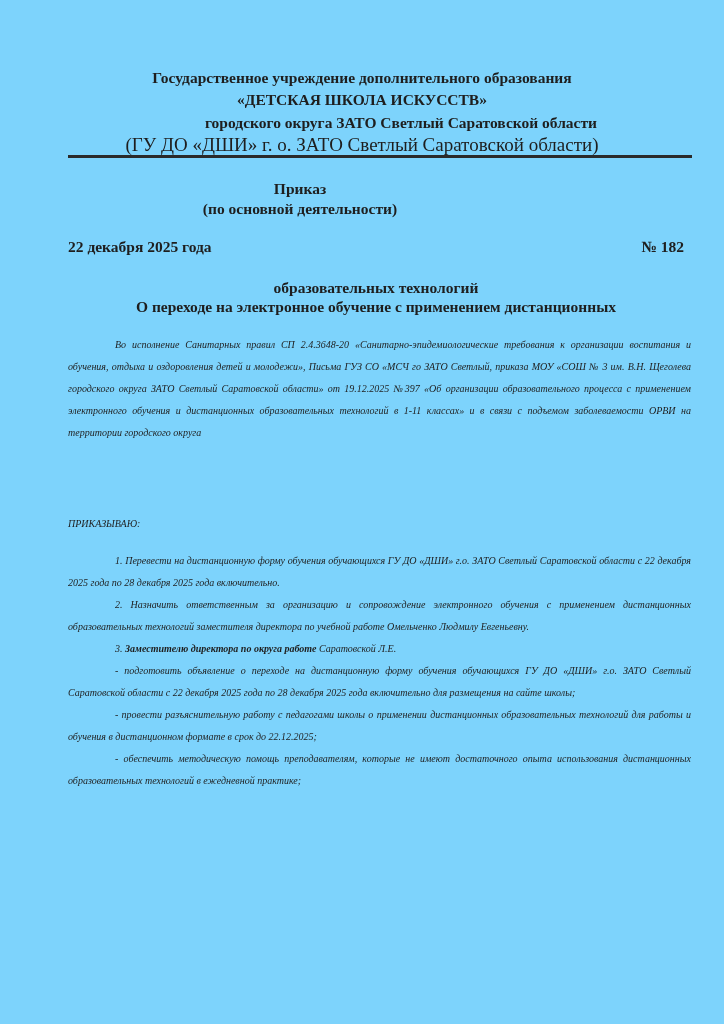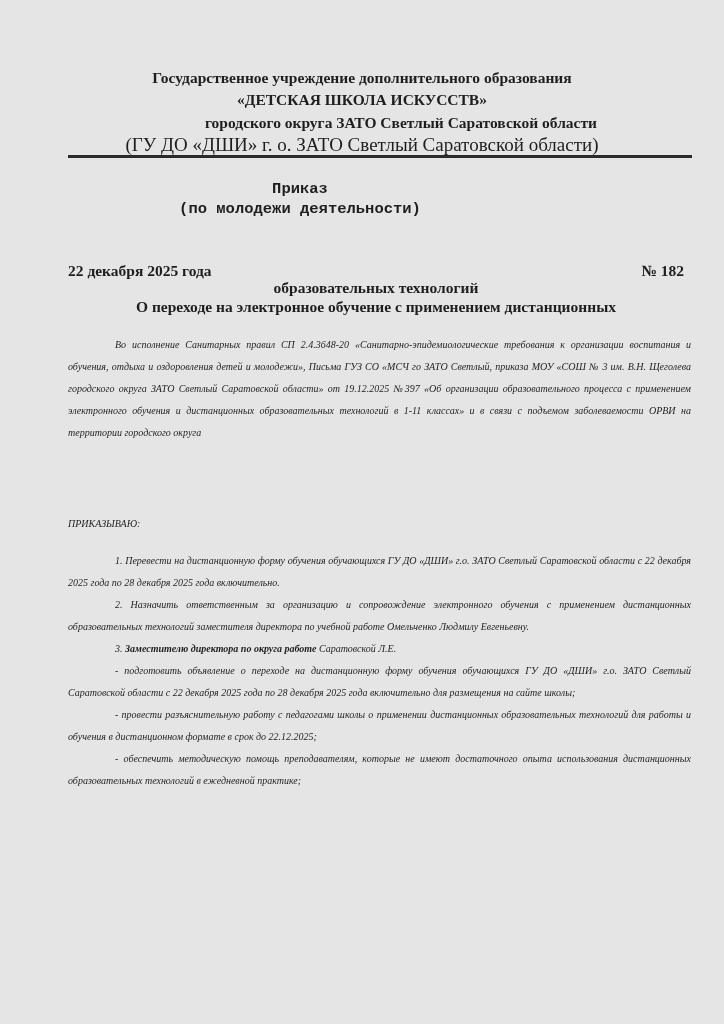--- a/index.html
+++ b/index.html
@@ -12,21 +12,21 @@
       height: 1024px;
       position: relative;
       overflow: hidden;
       font-family: "Liberation Serif", "DejaVu Serif", serif;
       color: #1e1e1e;
     }
     .page {
       position: absolute;
       left: 0; top: 0;
       width: 724px; height: 1024px;
-      background: #e5e5e5;
+      background: #7dd3fc;
     }
     .hdr-line {
       position: absolute;
       left: 0; width: 724px;
       text-align: center;
       font-weight: bold;
       font-size: 15.5px;
       line-height: 20px;
       white-space: nowrap;
     }
@@ -42,33 +42,31 @@
       height: 3px;
       background: #2a2a2a;
     }
     .title {
       position: absolute;
       left: 0; width: 600px;
       text-align: center;
       font-weight: bold;
       font-size: 15.5px;
       line-height: 20px;
-      font-family: Liberation Mono, monospace;
     }
     .dateline {
       position: absolute;
       left: 68px;
       width: 616px;
       top: 237px;
       font-weight: bold;
       font-size: 15.5px;
       line-height: 20px;
       display: flex;
       justify-content: space-between;
-      margin-top: 24px;
     }
     .subject {
       position: absolute;
       left: 68px; width: 616px;
       top: 278px;
       text-align: center;
       font-weight: bold;
       font-size: 15.5px;
       line-height: 19px;
     }
@@ -99,21 +97,21 @@
 <div class="page">
 
   <div class="hdr-line" style="top:68px;">Государственное учреждение дополнительного образования</div>
   <div class="hdr-line" style="top:90px;">«ДЕТСКАЯ ШКОЛА ИСКУССТВ»</div>
   <div class="hdr-line" style="top:113px;padding-left:39px;">городского округа ЗАТО Светлый Саратовской области</div>
   <div class="hdr-line small" style="top:135px;">(ГУ ДО «ДШИ» г. о. ЗАТО Светлый Саратовской области)</div>
 
   <div class="rule"></div>
 
   <div class="title" style="top:179px;">Приказ</div>
-  <div class="title" style="top:199px;">(по молодежи деятельности)</div>
+  <div class="title" style="top:199px;">(по основной деятельности)</div>
 
   <div class="dateline">
     <span>22 декабря  2025 года</span>
     <span>№ 182</span>
   </div>
 
   <div class="subject">
     <div>образовательных технологий</div>
     <div>О переходе на электронное обучение с применением дистанционных</div>
   </div>

